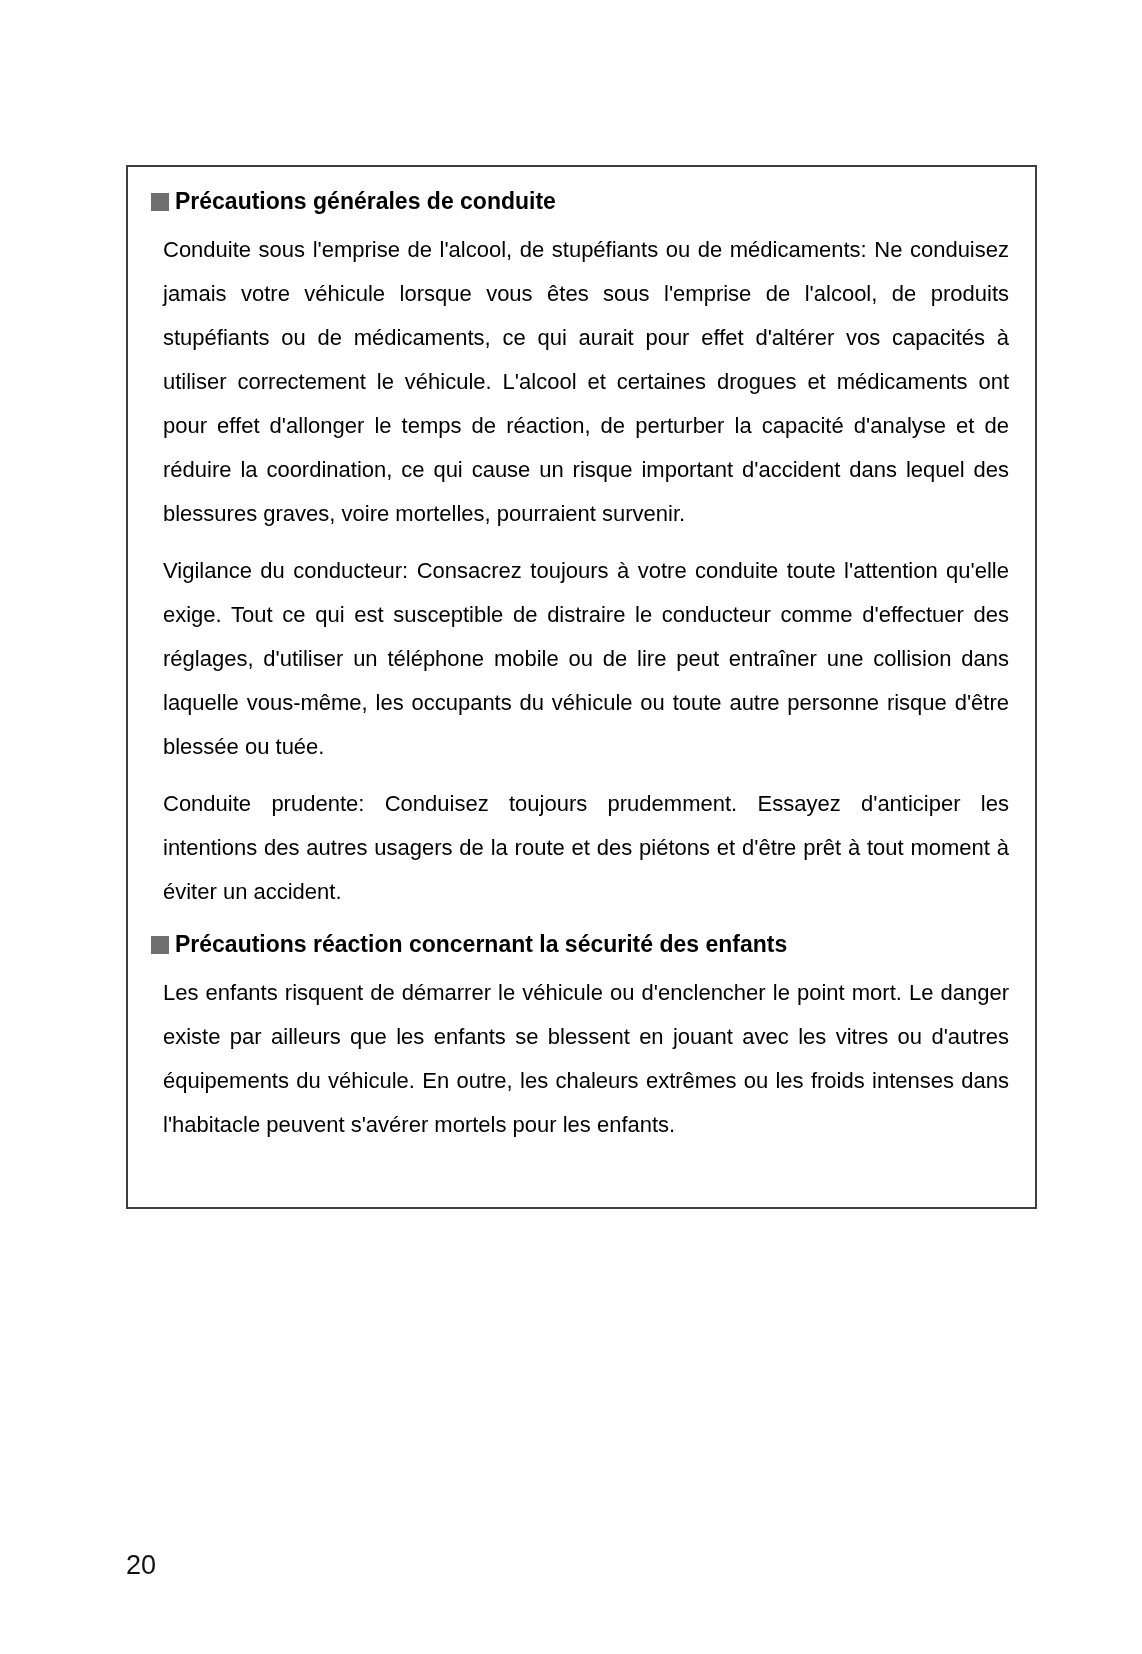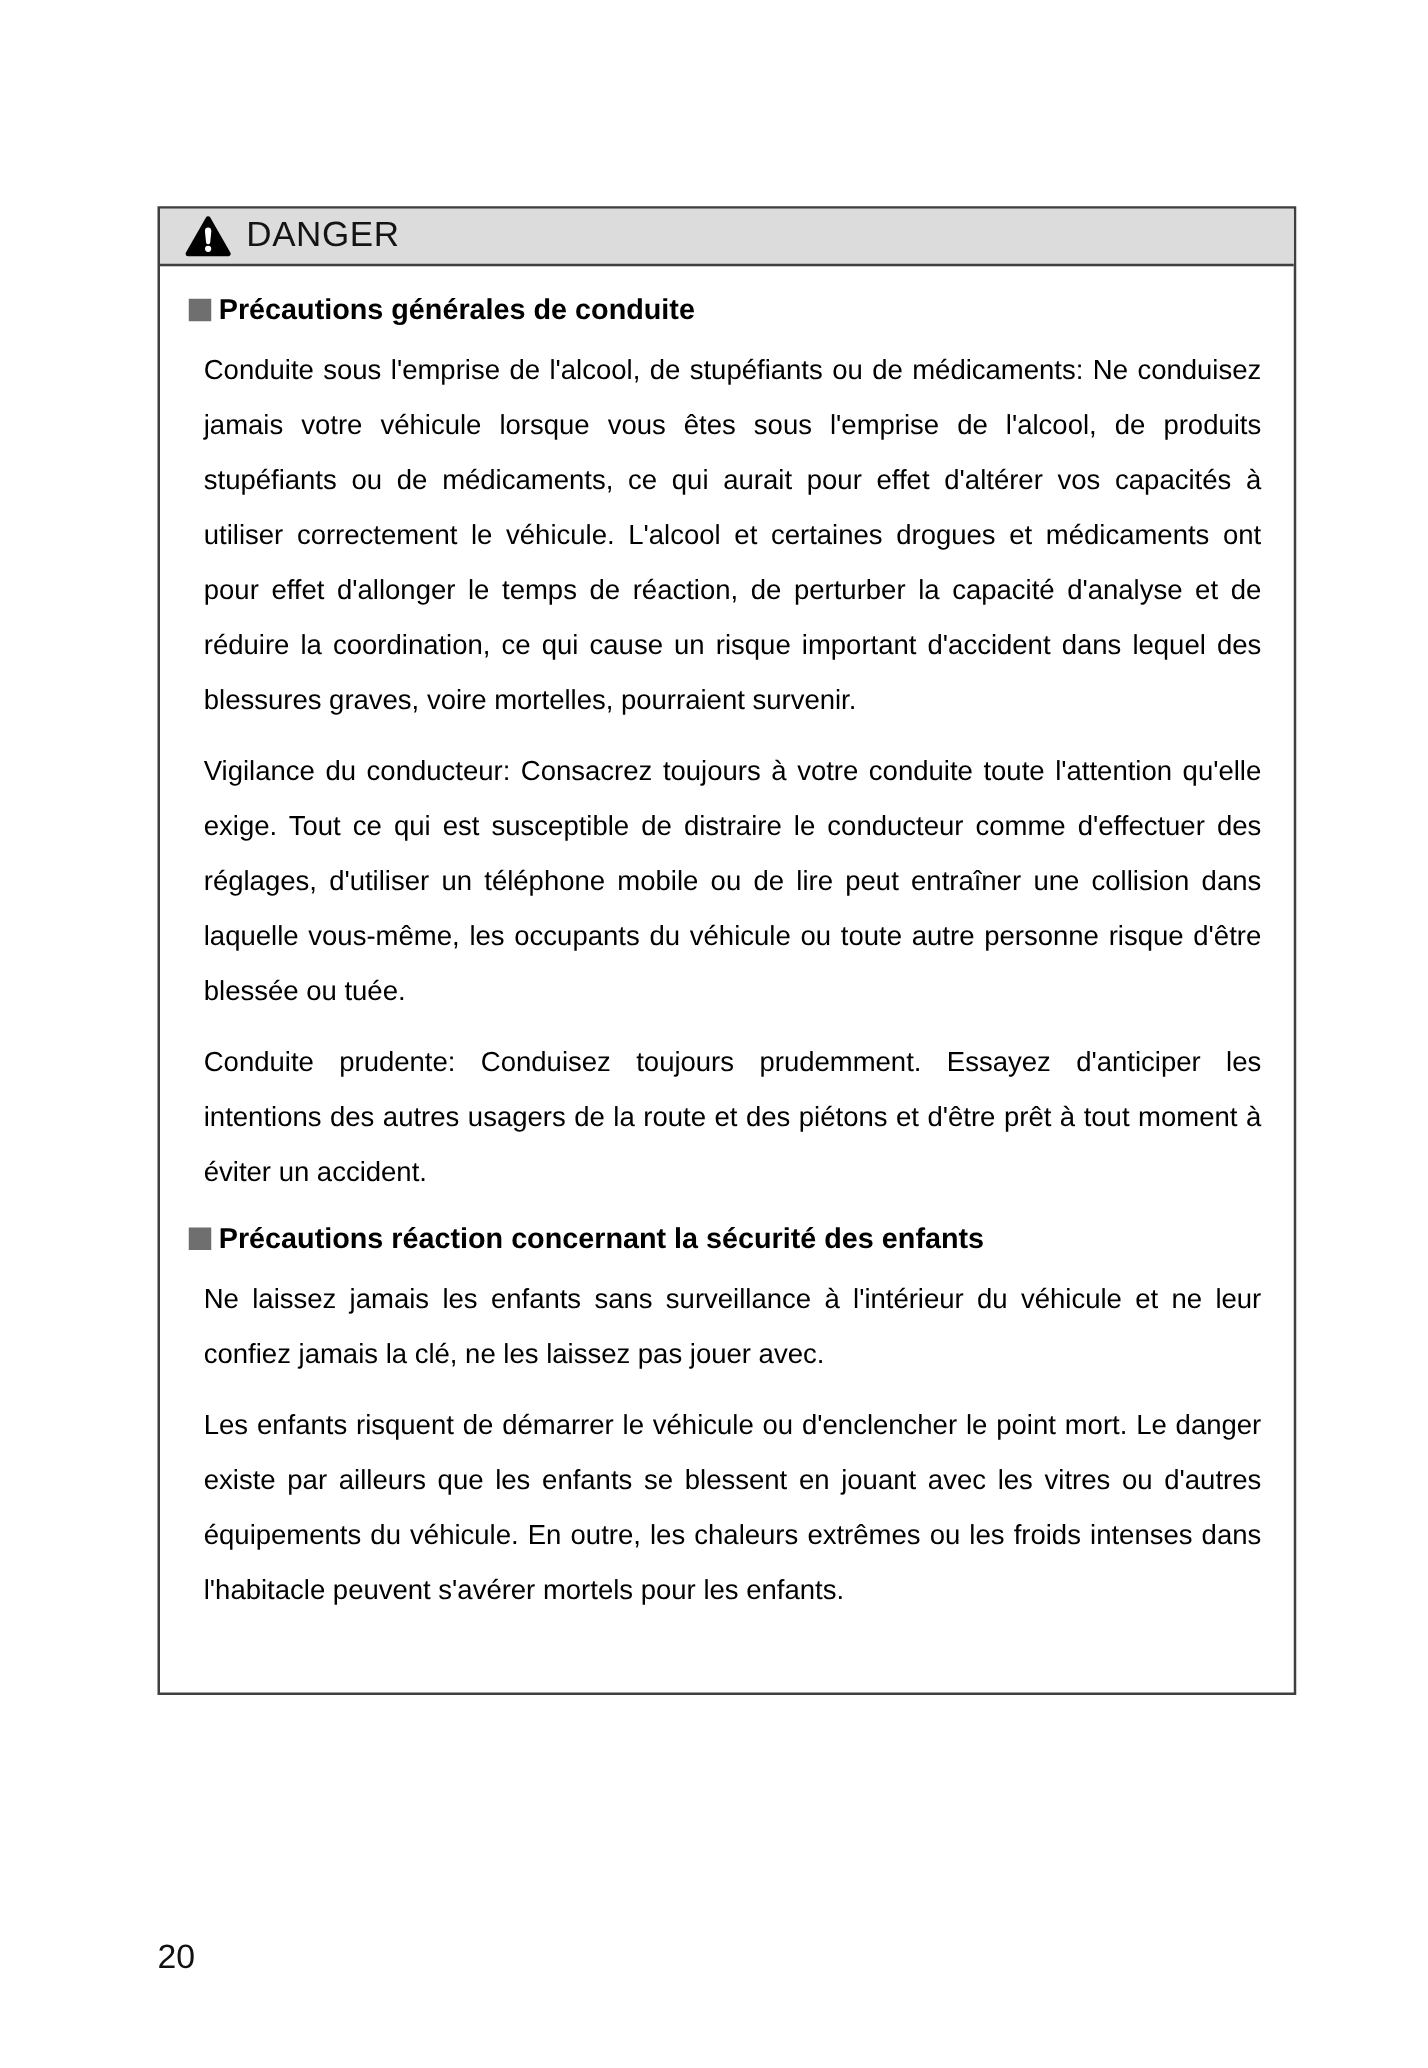--- a/index.html
+++ b/index.html
@@ -69,44 +69,33 @@
     top: 1550px;
     font-size: 27px;
     color: #111;
   }
 </style>
 </head>
 <body>
 
 <div class="warning-box">
 
-  <div class="warning-header">
-    <span>
-      <svg viewBox="0 0 37 34" aria-hidden="true">
-        <path d="M18.5 3 L34.5 31 L2.5 31 Z" fill="#000" stroke="#000" stroke-width="4" stroke-linejoin="round"></path>
-        <path d="M18.5 10 c1.7 0 2.7 1.2 2.55 2.9 l-0.85 8.6 c-0.1 1.1-0.75 1.8-1.7 1.8 s-1.6-0.7-1.7-1.8 l-0.85-8.6 C15.8 11.2 16.8 10 18.5 10 Z" fill="#fff"></path>
-        <circle cx="18.5" cy="27" r="2.5" fill="#fff"></circle>
-      </svg>
-    </span>
-    <span class="danger-label">DANGER</span>
-  </div>
 
   <div class="box-body">
 
     <div class="section-heading">
       <span class="square-bullet"></span>
       <span>Précautions générales de conduite</span>
     </div>
     <p class="paragraph">Conduite sous l'emprise de l'alcool, de stupéfiants ou de médicaments: Ne conduisez jamais votre véhicule lorsque vous êtes sous l'emprise de l'alcool, de produits stupéfiants ou de médicaments, ce qui aurait pour effet d'altérer vos capacités à utiliser correctement le véhicule. L'alcool et certaines drogues et médicaments ont pour effet d'allonger le temps de réaction, de perturber la capacité d'analyse et de réduire la coordination, ce qui cause un risque important d'accident dans lequel des blessures graves, voire mortelles, pourraient survenir.</p>
     <p class="paragraph">Vigilance du conducteur: Consacrez toujours à votre conduite toute l'attention qu'elle exige. Tout ce qui est susceptible de distraire le conducteur comme d'effectuer des réglages, d'utiliser un téléphone mobile ou de lire peut entraîner une collision dans laquelle vous-même, les occupants du véhicule ou toute autre personne risque d'être blessée ou tuée.</p>
     <p class="paragraph">Conduite prudente: Conduisez toujours prudemment. Essayez d'anticiper les intentions des autres usagers de la route et des piétons et d'être prêt à tout moment à éviter un accident.</p>
 
     <div class="section-heading">
       <span class="square-bullet"></span>
       <span>Précautions réaction concernant la sécurité des enfants</span>
     </div>
-    <p class="paragraph">Ne laissez jamais les enfants sans surveillance à l'intérieur du véhicule et ne leur confiez jamais la clé, ne les laissez pas jouer avec.</p>
     <p class="paragraph">Les enfants risquent de démarrer le véhicule ou d'enclencher le point mort. Le danger existe par ailleurs que les enfants se blessent en jouant avec les vitres ou d'autres équipements du véhicule. En outre, les chaleurs extrêmes ou les froids intenses dans l'habitacle peuvent s'avérer mortels pour les enfants.</p>
 
   </div>
 </div>
 
 <div class="page-number">20</div>
 
 </body></html>

